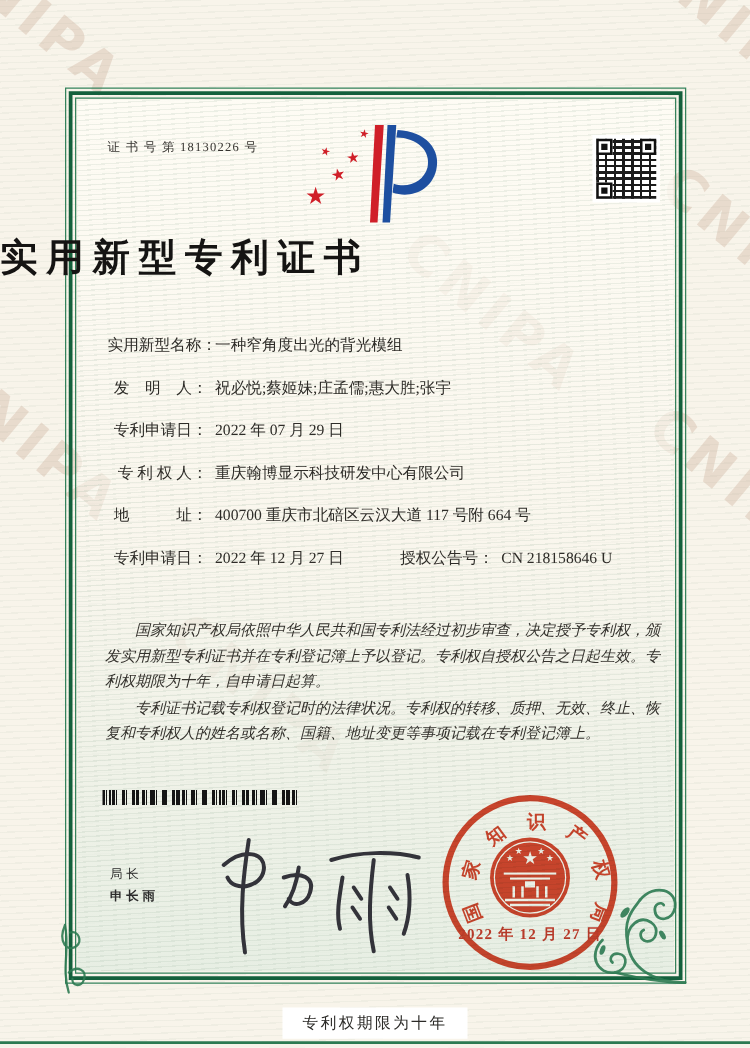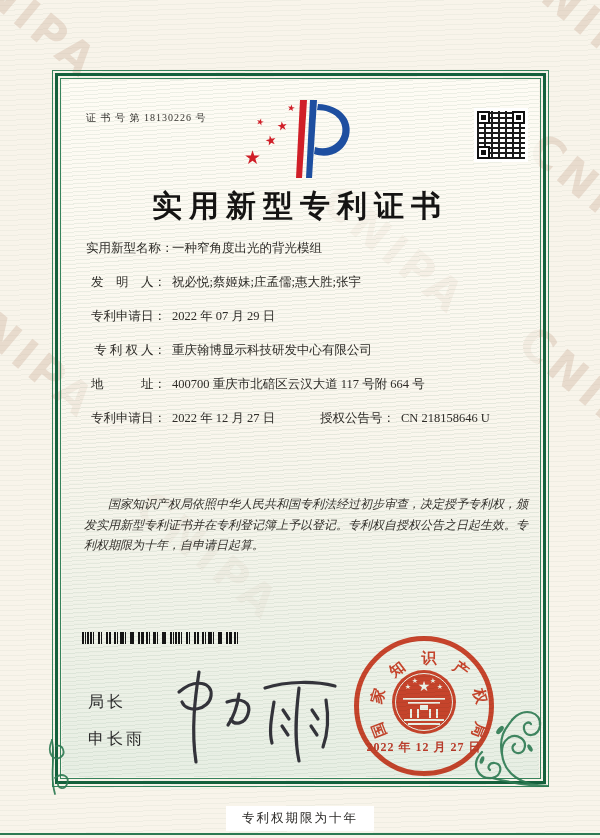--- a/index.html
+++ b/index.html
@@ -24,47 +24,47 @@
     position:absolute; inset:1px;
     background:linear-gradient(180deg, rgba(255,253,246,0.85) 0%, rgba(252,249,241,0.45) 50%, rgba(227,237,226,0.8) 100%);
   }
   .frame-lines {
     position:absolute; inset:1px;
     background-image:repeating-linear-gradient(176deg, rgba(147,174,152,0.16) 0 1px, rgba(0,0,0,0) 1px 4px);
   }
   .cert-no { position:absolute; left:86px; top:111px; font-size:10px; letter-spacing:1px; color:#35332f; z-index:5; }
   .logo { position:absolute; left:240px; top:96px; width:120px; height:88px; z-index:5; }
   .logo .star { position:absolute; color:#d01f28; line-height:1; font-family:"DejaVu Sans",sans-serif; }
-  .title { position:absolute; left:0; top:186px; width:100%; text-align:center; font-size:30px; font-weight:bold; letter-spacing:7px; color:#151413; z-index:5;font-family:Liberation Serif, serif; }
+  .title { position:absolute; left:0; top:186px; width:100%; text-align:left; font-size:30px; font-weight:bold; letter-spacing:7px; color:#151413; z-index:5;font-family:Liberation Serif, serif; }
   .qr { position:absolute; left:474px; top:108px; width:54px; height:54px; background:#fff; padding:3px; z-index:5; }
   .qr-noise { position:relative; width:48px; height:48px;
     background-image:
       repeating-linear-gradient(0deg,#1b1b1b 0 2px,transparent 2px 5px),
       repeating-linear-gradient(90deg,#1b1b1b 0 2px,transparent 2px 7px);
   }
   .finder { position:absolute; width:13px; height:13px; background:#fff; border:2px solid #111; }
   .finder::after { content:""; position:absolute; left:2px; top:2px; width:5px; height:5px; background:#111; }
   .f-tl { left:0; top:0; } .f-tr { right:0; top:0; } .f-bl { left:0; bottom:0; }
-  .fields { position:absolute; left:86px; top:240px; width:440px; z-index:5;font-family:Liberation Serif, serif; }
+  .fields { position:absolute; left:86px; top:268px; width:440px; z-index:5;font-family:Liberation Serif, serif; }
   .frow { height:20px; margin-bottom:14px; font-size:12.5px; white-space:nowrap; color:#2e2c28; }
   .flabel { display:inline-block; width:80px; text-align:right; }
   .fvalue { margin-left:6px; }
   .grant .fvalue.gdate { display:inline-block; width:148px; }
   .grant .flabel2 { display:inline-block; }
   .paras { position:absolute; left:84px; top:494px; width:444px; z-index:5;
     font-size:12px; font-style:italic; line-height:20.5px; text-align:justify; color:#33312c; }
   .paras p { text-indent:2em; }
   .barcode { position:absolute; left:82px; top:632px; width:157px; height:12px; z-index:5;
     background-image:
       repeating-linear-gradient(90deg,#151515 0 2px,transparent 2px 3px,#151515 3px 4px,transparent 4px 8px),
       repeating-linear-gradient(90deg,transparent 0 5px,#151515 5px 7px,transparent 7px 11px);
   }
   .signer { position:absolute; left:88px; top:692px; z-index:5;
-    font-family:"Liberation Sans","DejaVu Sans",sans-serif; font-size:16px; letter-spacing:3px; color:#2b2b2b; }
-  .signer .name { margin-top:16px; }
+    font-family:"Liberation Sans","DejaVu Sans",sans-serif; font-size:10px; letter-spacing:3px; color:#2b2b2b; }
+  .signer .name { margin-top:4px;font-weight:bold; }
   .signature { position:absolute; left:165px; top:658px; z-index:6; }
   .seal { position:absolute; left:354px; top:636px; width:140px; height:140px; z-index:7;
     border:5px solid #d43a20; border-radius:50%; mix-blend-mode:multiply; opacity:0.93; }
   .sc { position:absolute; width:16px; height:16px; text-align:center; line-height:16px;
     font-size:15px; font-weight:bold; color:#d43a20; }
   .seal-date { position:absolute; left:-8px; top:98px; width:146px; text-align:center;
     font-size:12px; font-weight:bold; letter-spacing:1px; color:#c9301f; white-space:nowrap; }
   .emblem { position:absolute; left:32px; top:28px; }
   .page-info { position:absolute; left:0; top:770px; width:100%; text-align:center; font-size:11.5px; color:#35332f; z-index:5;margin-top:40px; }
   .footer-note { position:absolute; left:50%; transform:translateX(-50%); top:806px; z-index:5;
@@ -134,20 +134,21 @@
   <div class="frow">
     <span class="flabel">地　　　址：</span><span class="fvalue">400700 重庆市北碚区云汉大道 117 号附 664 号</span>
   </div>
   <div class="frow grant">
     <span class="flabel">专利申请日：</span><span class="fvalue gdate">2022 年 12 月 27 日</span><span class="flabel2">授权公告号：</span><span class="fvalue">CN 218158646 U</span>
   </div>
 </div>
 
 <div class="paras">
   <p>国家知识产权局依照中华人民共和国专利法经过初步审查，决定授予专利权，颁发实用新型专利证书并在专利登记簿上予以登记。专利权自授权公告之日起生效。专利权期限为十年，自申请日起算。</p>
+  <p>专利证书记载专利权登记时的法律状况。专利权的转移、质押、无效、终止、恢复和专利权人的姓名或名称、国籍、地址变更等事项记载在专利登记簿上。</p>
 </div>
 
 <div class="barcode"></div>
 
 <div class="signer">
   <div>局长</div>
   <div class="name">申长雨</div>
 </div>
 
 <svg class="signature" width="190" height="115" viewBox="0 0 190 115">

